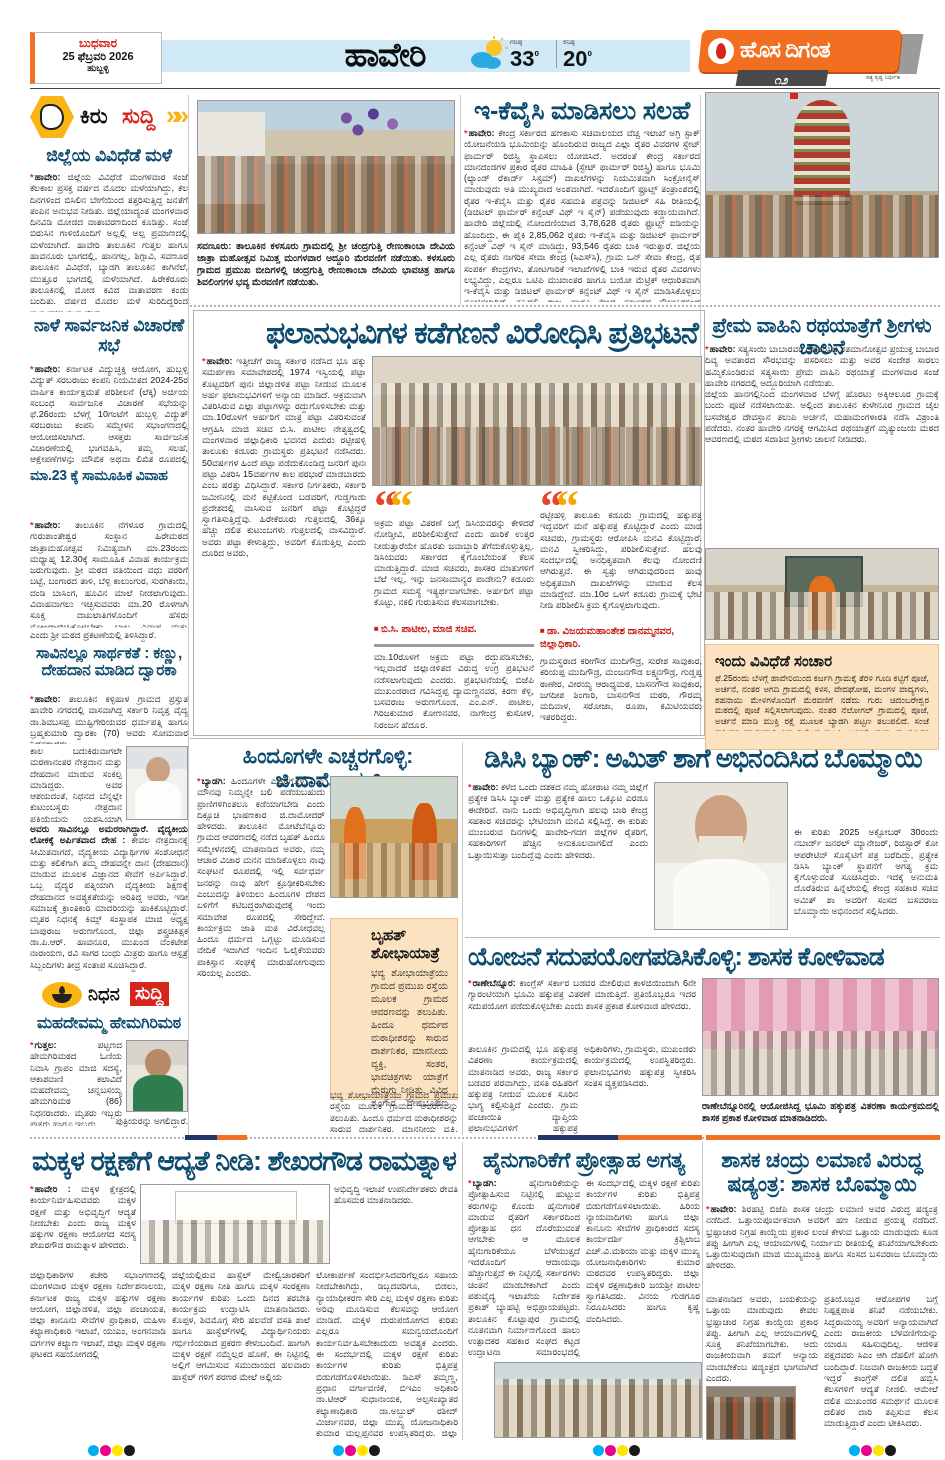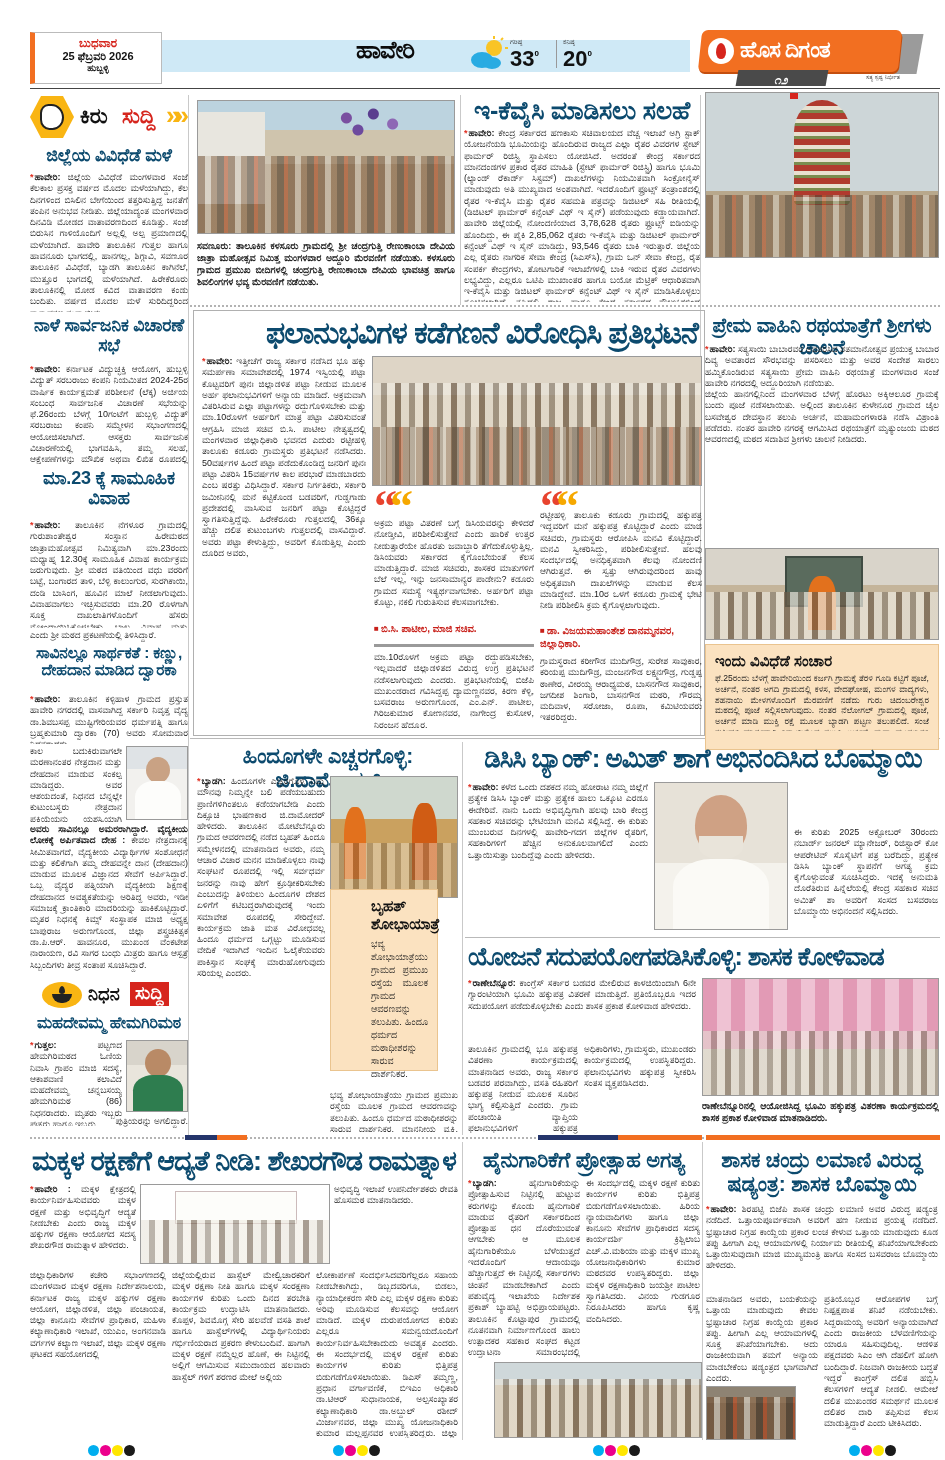--- a/index.html
+++ b/index.html
@@ -30,21 +30,21 @@
 <div class="page">
 
   <div class="abs" style="left:30px;top:40px;width:660px;height:32px;background:#cfe9f6;"></div>
 
   <div class="abs" style="left:30px;top:32px;width:132px;height:52px;background:#fff;border:1px solid #bbb;border-left:5px solid #f26f21;text-align:center;padding-top:3px;box-sizing:border-box;">
     <div style="color:#d6251d;font-weight:bold;font-size:12px;">ಬುಧವಾರ</div>
     <div style="color:#111;font-size:11px;font-weight:bold;">25 ಫೆಬ್ರವರಿ 2026</div>
     <div style="color:#111;font-size:9px;font-weight:bold;">ಹುಬ್ಬಳ್ಳಿ</div>
   </div>
 
-  <div class="abs" style="left:300px;top:36px;width:170px;text-align:center;font-size:24px;font-weight:bold;color:#0b0b0b;letter-spacing:-1px;">ಹಾವೇರಿ</div>
+  <div class="abs" style="left:300px;top:36px;width:170px;text-align:center;font-size:33px;font-weight:bold;color:#0b0b0b;letter-spacing:-1px;">ಹಾವೇರಿ</div>
 
   <div class="abs" style="left:468px;top:36px;width:40px;height:36px;">
     <svg width="40" height="36" viewBox="0 0 40 36">
       <circle cx="26" cy="12" r="8" fill="#f9c425"></circle>
       <g stroke="#f9c425" stroke-width="2">
           <line x1="26" y1="0" x2="26" y2="3"></line>
           <line x1="37" y1="12" x2="40" y2="12"></line>
           <line x1="33" y1="4" x2="35" y2="2"></line>
         </g>
       <ellipse cx="14" cy="24" rx="11" ry="8" fill="#29abe2"></ellipse>
@@ -99,21 +99,21 @@
     <span style="position:absolute;left:92px;top:8px;font-size:21px;font-weight:bold;color:#d6251d;">ಸುದ್ದಿ</span>
     <span style="position:absolute;left:136px;top:4px;color:#f9b513;font-size:26px;font-weight:bold;letter-spacing:-6px;">»»</span>
   </div>
 
   <div class="abs hl" style="left:30px;top:146px;width:158px;font-size:17.5px;text-align:center;">ಜಿಲ್ಲೆಯ ವಿವಿಧೆಡೆ ಮಳೆ</div>
   <div class="abs b" style="left:30px;top:172px;width:158px;height:140px;"><span class="dl">ಹಾವೇರಿ:</span><span> ಜಿಲ್ಲೆಯ ವಿವಿಧೆಡೆ ಮಂಗಳವಾರ ಸಂಜೆ ಕೆಲಕಾಲ ಪ್ರಸಕ್ತ ವರ್ಷದ ಮೊದಲ ಮಳೆಯಾಗಿದ್ದು, ಕೆಲ ದಿನಗಳಿಂದ ಬಿಸಿಲಿನ ಬೇಗೆಯಿಂದ ತತ್ತರಿಸುತ್ತಿದ್ದ ಜನತೆಗೆ ತಂಪಿನ ಅನುಭವ ನೀಡಿತು. ಜಿಲ್ಲೆಯಾದ್ಯಂತ ಮಂಗಳವಾರ ದಿನವಿಡಿ ಮೋಡದ ವಾತಾವರಣದಿಂದ ಕೂಡಿತ್ತು. ಸಂಜೆ ಬಿರುಸಿನ ಗಾಳಿಯೊಂದಿಗೆ ಅಲ್ಲಲ್ಲಿ ಅಲ್ಪ ಪ್ರಮಾಣದಲ್ಲಿ ಮಳೆಯಾಗಿದೆ. ಹಾವೇರಿ ತಾಲೂಕಿನ ಗುತ್ತಲ ಹಾಗೂ ಹಾವನೂರು ಭಾಗದಲ್ಲಿ, ಹಾನಗಲ್ಲ, ಶಿಗ್ಗಾವಿ, ಸವಣೂರ ತಾಲೂಕಿನ ವಿವಿಧೆಡೆ, ಬ್ಯಾಡಗಿ ತಾಲೂಕಿನ ಕಾಗಿನೆಲೆ, ಮುತ್ತೂರ ಭಾಗದಲ್ಲಿ ಮಳೆಯಾಗಿದೆ. ಹಿರೇಕೆರೂರು ತಾಲೂಕಿನಲ್ಲಿ ಮೋಡ ಕವಿದ ವಾತಾವರಣ ಕಂಡು ಬಂದಿತು. ವರ್ಷದ ಮೊದಲ ಮಳೆ ಸುರಿದಿದ್ದರಿಂದ ವಾತಾವರಣ ತಂಪಾಯಿತು.</span></div>
 
   <div class="abs hl" style="left:30px;top:316px;width:158px;font-size:17.5px;text-align:center;">ನಾಳೆ ಸಾರ್ವಜನಿಕ ವಿಚಾರಣೆ ಸಭೆ</div>
   <div class="abs b" style="left:30px;top:364px;width:158px;height:100px;"><span class="dl">ಹಾವೇರಿ:</span><span> ಕರ್ನಾಟಕ ವಿದ್ಯುಚ್ಛಕ್ತಿ ಆಯೋಗ, ಹುಬ್ಬಳ್ಳಿ ವಿದ್ಯುತ್ ಸರಬರಾಜು ಕಂಪನಿ ನಿಯಮಿತದ 2024-25ರ ವಾರ್ಷಿಕ ಕಾರ್ಯಕ್ಷಮತೆ ಪರಿಶೀಲನೆ (ಲೆಕ್ಕ) ಅರ್ಜಿಯ ಸಂಬಂಧ ಸಾರ್ವಜನಿಕ ವಿಚಾರಣೆ ಸಭೆಯನ್ನು ಫೆ.26ರಂದು ಬೆಳಗ್ಗೆ 10ಗಂಟೆಗೆ ಹುಬ್ಬಳ್ಳಿ ವಿದ್ಯುತ್ ಸರಬರಾಜು ಕಂಪನಿ ಸಮ್ಮೇಳನ ಸಭಾಂಗಣದಲ್ಲಿ ಆಯೋಜಿಸಲಾಗಿದೆ. ಆಸಕ್ತರು ಸಾರ್ವಜನಿಕ ವಿಚಾರಣೆಯಲ್ಲಿ ಭಾಗವಹಿಸಿ, ತಮ್ಮ ಸಲಹೆ, ಆಕ್ಷೇಪಣೆಗಳನ್ನು ಮೌಖಿಕ ಅಥವಾ ಲಿಖಿತ ರೂಪದಲ್ಲಿ ಸಲ್ಲಿಸಬಹುದು ಎಂದು ಹೆಸ್ಕಾಂ ಕಾರ್ಯ ಮತ್ತು ಪಾಲನಾ ವೃತ್ತದ ಅಧೀಕ್ಷಕ ಇಂಜಿನಿಯರ ಪ್ರಕಟಣೆಯಲ್ಲಿ ತಿಳಿಸಿದ್ದಾರೆ.</span></div>
 
-  <div class="abs hl" style="left:30px;top:468px;width:158px;font-size:18px;text-align:center;">ಮಾ.23 ಕ್ಕೆ ಸಾಮೂಹಿಕ ವಿವಾಹ</div>
+  <div class="abs hl" style="left:30px;top:468px;width:158px;font-size:14px;text-align:left;">ಮಾ.23 ಕ್ಕೆ ಸಾಮೂಹಿಕ ವಿವಾಹ</div>
   <div class="abs b" style="left:30px;top:520px;width:158px;height:108px;"><span class="dl">ಹಾವೇರಿ:</span><span> ತಾಲೂಕಿನ ನೆಗಳೂರ ಗ್ರಾಮದಲ್ಲಿ ಗುರುಶಾಂತೇಶ್ವರ ಸಂಸ್ಥಾನ ಹಿರೇಮಠದ ಜಾತ್ರಾಮಹೋತ್ಸವ ನಿಮಿತ್ಯವಾಗಿ ಮಾ.23ರಂದು ಮಧ್ಯಾಹ್ನ 12.30ಕ್ಕೆ ಸಾಮೂಹಿಕ ವಿವಾಹ ಕಾರ್ಯಕ್ರಮ ಜರುಗುವುದು. ಶ್ರೀ ಮಠದ ವತಿಯಿಂದ ವಧು ವರರಿಗೆ ಬಟ್ಟೆ, ಬಂಗಾರದ ತಾಳಿ, ಬೆಳ್ಳಿ ಕಾಲುಂಗುರ, ಸುರಗಿಕಾಯಿ, ದಂಡಿ ಬಾಸಿಂಗ, ಹೂವಿನ ಮಾಲೆ ನೀಡಲಾಗುವುದು. ವಿವಾಹವಾಗಲು ಇಚ್ಛಿಸುವವರು ಮಾ.20 ರೊಳಗಾಗಿ ಸೂಕ್ತ ದಾಖಲಾತಿಗಳೊಂದಿಗೆ ಹೆಸರು ನೋಂದಾಯಿಸಿಕೊಳ್ಳಬೇಕು. ಬಾಲ್ಯ ವಿವಾಹ ಮತ್ತು ಎರಡನೇ ಮದುವೆಗೆ ಅವಕಾಶವಿಲ್ಲ. ಹೆಚ್ಚಿನ ಮಾಹಿತಿಗಾಗಿ ಮೊ: 9741117174,</span></div>
   <div class="abs b" style="left:30px;top:630px;width:158px;height:12px;">ಎಂದು ಶ್ರೀ ಮಠದ ಪ್ರಕಟಣೆಯಲ್ಲಿ ತಿಳಿಸಿದ್ದಾರೆ.</div>
 
   <div class="abs hl" style="left:30px;top:644px;width:158px;font-size:15.5px;text-align:center;">ಸಾವಿನಲ್ಲೂ ಸಾರ್ಥಕತೆ : ಕಣ್ಣು, ದೇಹದಾನ ಮಾಡಿದ ದ್ವಾರಕಾ</div>
   <div class="abs b" style="left:30px;top:694px;width:158px;height:50px;"><span class="dl">ಹಾವೇರಿ:</span><span> ತಾಲೂಕಿನ ಕಳ್ಳಿಹಾಳ ಗ್ರಾಮದ ಪ್ರಸ್ತುತ ಹಾವೇರಿ ನಗರದಲ್ಲಿ ವಾಸವಾಗಿದ್ದ ಸರ್ಕಾರಿ ನಿವೃತ್ತ ವೈದ್ಯ ಡಾ.ಶಿವಬಸಪ್ಪ ಮುಷ್ಟಿಗೇರಿಯವರ ಧರ್ಮಪತ್ನಿ ಹಾಗೂ ಬ್ರಹ್ಮಕುಮಾರಿ ದ್ವಾರಕಾ (70) ಅವರು ಸೋಮವಾರ ನಿಧನರಾದರು.</span></div>
   <div class="abs b" style="left:30px;top:746px;width:92px;height:76px;">ಕಾಲ ಬದುಕಿರುವಾಗಲೇ ಮರಣಾನಂತರ ನೇತ್ರದಾನ ಮತ್ತು ದೇಹದಾನ ಮಾಡುವ ಸಂಕಲ್ಪ ಮಾಡಿದ್ದರು. ಅವರ ಆಶಯದಂತೆ, ನಿಧನದ ಬೆನ್ನಲ್ಲೇ ಕುಟುಂಬಸ್ಥರು ನೇತ್ರದಾನ ಪ್ರಕ್ರಿಯೆಯನ್ನು ಯಶಸ್ವಿಯಾಗಿ ಪೂರೈಸಿದ್ದಾರೆ. ಈ ಮೂಲಕ ಇಬ್ಬರು ಅಂಧ ವ್ಯಕ್ತಿಗಳ ಬಾಳಿಗೆ ಬೆಳಕು ನೀಡುವ ಮೂಲಕ</div>
   <div class="photo" style="left:126px;top:746px;width:62px;height:74px;background:linear-gradient(180deg,#dfe3e6 0 30%,#f2f1ee 30% 100%);">
     <div style="position:absolute;left:19px;top:10px;width:24px;height:26px;border-radius:50%;background:#c9a284;"></div>
     <div style="position:absolute;left:8px;top:34px;width:46px;height:40px;border-radius:40% 40% 0 0;background:#fdfdfb;"></div>
   </div>
@@ -189,21 +189,21 @@
     <div class="b2" style="height:58px;">ಫೆ.25ರಂದು ಬೆಳಗ್ಗೆ ಹಾವೇರಿಯಿಂದ ಕರ್ಜಗಿ ಗ್ರಾಮಕ್ಕೆ ತೆರಳಿ ಗೂಡಿ ಕಟ್ಟಿಗೆ ಪೂಜೆ, ಅರ್ಚನೆ, ನಂತರ ಅಗದಿ ಗ್ರಾಮದಲ್ಲಿ ಕಳಸ, ವೇದಘೋಷ, ಮಂಗಳ ವಾದ್ಯಗಳು, ಶಹನಾಯಿ ಮೇಳಗಳೊಂದಿಗೆ ಮೆರವಣಿಗೆ ನಡೆದು ಗುರು ಚಿದಂಬರೇಶ್ವರ ಮಠದಲ್ಲಿ ಪೂಜೆ ಸಲ್ಲಿಸಲಾಗುವುದು. ನಂತರ ನೆಲೋಗಲ್ ಗ್ರಾಮದಲ್ಲಿ ಪೂಜೆ, ಅರ್ಚನೆ ಮಾಡಿ ಮುಕ್ತಿ ರಕ್ಷೆ ಮೂಲಕ ಬ್ಯಾಡಗಿ ಪಟ್ಟಣ ತಲುಪಲಿದೆ. ಸಂಜೆ ರಟ್ಟೀಹಳ್ಳಿ ಮಾರ್ಗವಾಗಿ ತಿಪ್ಪಾಯಿಕೊಪ್ಪ ತಲುಪಿ ಅರ್ಚನೆ, ಮಹಾ ಮಂಗಳಾರತಿ ಸಲ್ಲಿಸಿ, ಶಿವಮೊಗ್ಗ ಜಿಲ್ಲೆಗೆ ತೆರಳಲಿದೆ.</div>
   </div>
 
   <div class="abs hl" style="left:197px;top:744px;width:262px;font-size:21px;text-align:center;">ಹಿಂದೂಗಳೇ ಎಚ್ಚರಗೊಳ್ಳಿ: ಜಿ.ದಾಮೋದರ್</div>
   <div class="abs b" style="left:197px;top:776px;width:128px;height:356px;"><span class="dl">ಬ್ಯಾಡಗಿ:</span><span> ಹಿಂದೂಗಳೇ ಎಚ್ಚರಗೊಳ್ಳಿ ನಿಮ್ಮ ಮೌನವು ನಿಮ್ಮನ್ನೇ ಬಲಿ ಪಡೆಯಬಹುದು ಪ್ರಾಣಿಗಳಿಗಿಂತಲೂ ಕಡೆಯಾಗಬೇಡಿ ಎಂದು ದಿಕ್ಸೂಚಿ ಭಾಷಣಕಾರ ಜಿ.ದಾಮೋದರ್ ಹೇಳಿದರು. ತಾಲೂಕಿನ ಮೋಟೆಬೆನ್ನೂರು ಗ್ರಾಮದ ಆವರಣದಲ್ಲಿ ನಡೆದ ಬೃಹತ್ ಹಿಂದೂ ಸಮ್ಮೇಳನದಲ್ಲಿ ಮಾತನಾಡಿದ ಅವರು, ನಮ್ಮ ಆಚಾರ ವಿಚಾರ ಮನನ ಮಾಡಿಕೊಳ್ಳಲು ನಾವು ಸಂಘಟನೆ ರೂಪದಲ್ಲಿ ಇಲ್ಲಿ ಸರ್ವಧರ್ವ ಜನರನ್ನು ನಾವು ಹೇಗೆ ಕ್ರೂಢೀಕರಿಸಬೇಕು ಎಂಬುದನ್ನು ತಿಳಿಯಲು ಹಿಂದೂಗಳ ದೇಶದ ಏಳಿಗೆಗೆ ಕಟಿಬದ್ಧರಾಗಿರುವುದಕ್ಕೆ ಇಂದು ಸಮಾವೇಶ ರೂಪದಲ್ಲಿ ಸೇರಿದ್ದೇವೆ. ಕಾರ್ಯಕ್ರಮ ಜಾತಿ ಮತ ವಿರೋಧವಲ್ಲ ಹಿಂದೂ ಧರ್ಮದ ಒಗ್ಗಟ್ಟು ಮೂಡಿಸುವ ವೇದಿಕೆ ಇದಾಗಿದೆ ಇಂದಿನ ಓಲೈಕೆಯವರು ಪಾಕಿಸ್ತಾನ ಸಂಘಕ್ಕೆ ಮಾರುಹೋಗುವುದು ಸರಿಯಲ್ಲ ಎಂದರು.</span></div>
   <div class="photo" style="left:330px;top:776px;width:128px;height:122px;background:linear-gradient(180deg,#cfd8ce 0 35%,#caa15f 35% 100%);">
     <div style="position:absolute;left:10%;top:25%;width:18%;height:60%;background:#e2711d;border-radius:40% 40% 0 0;"></div>
     <div style="position:absolute;left:64%;top:22%;width:20%;height:64%;background:#d05c14;border-radius:40% 40% 0 0;"></div>
     <div class="crowd2" style="top:55%;opacity:.4;"></div>
   </div>
-  <div class="abs peachbox" style="left:330px;top:889px;width:108px;height:182px;padding-left:40px;">
+  <div class="abs peachbox" style="left:330px;top:918px;width:128px;height:182px;padding-left:40px;">
     <div style="font-weight:bold;font-size:15px;color:#111;margin-bottom:4px;">ಬೃಹತ್ ಶೋಭಾಯಾತ್ರೆ</div>
     <div class="b" style="height:140px;font-size:9.5px;line-height:13px;">ಭವ್ಯ ಶೋಭಾಯಾತ್ರೆಯು ಗ್ರಾಮದ ಪ್ರಮುಖ ರಸ್ತೆಯ ಮೂಲಕ ಗ್ರಾಮದ ಆವರಣವನ್ನು ತಲುಪಿತು. ಹಿಂದೂ ಧರ್ಮದ ಮಠಾಧೀಶರನ್ನು ಸಾರುವ ದಾರ್ಶನಿಕರ, ಮಾನನೀಯ ವ್ಯಕ್ತಿ, ಸಂತರ, ಭಾವಚಿತ್ರಗಳು ಯಾತ್ರೆಗೆ ಮೆರುಗು ನೀಡಿತು. ವಿವಿಧ ಶೃಂಗಾರ ವೇಷಭೂಷಣ ತೊಟ್ಟ ವಿದ್ಯಾರ್ಥಿಗಳು ಕಂಗೊಳಿಸಿದರು.</div>
   </div>
   <div class="abs b" style="left:330px;top:1090px;width:128px;height:42px;">ಭವ್ಯ ಶೋಭಾಯಾತ್ರೆಯು ಗ್ರಾಮದ ಪ್ರಮುಖ ರಸ್ತೆಯ ಮೂಲಕ ಗ್ರಾಮದ ಆವರಣವನ್ನು ತಲುಪಿತು. ಹಿಂದೂ ಧರ್ಮದ ಮಠಾಧೀಶರನ್ನು ಸಾರುವ ದಾರ್ಶನಿಕರ, ಮಾನನೀಯ ವ್ಯಕ್ತಿ, ಸಂತರ, ಭಾವಚಿತ್ರಗಳು ಯಾತ್ರೆಗೆ ಮೆರುಗು ನೀಡಿತು. ವಿವಿಧ ಶೃಂಗಾರ ವೇಷಭೂಷಣ ತೊಟ್ಟ ವಿದ್ಯಾರ್ಥಿಗಳು ಕಂಗೊಳಿಸಿದರು.</div>
 
   <div class="abs hl" style="left:468px;top:744px;width:470px;font-size:26px;text-align:center;letter-spacing:-1px;">ಡಿಸಿಸಿ ಬ್ಯಾಂಕ್: ಅಮಿತ್ ಶಾಗೆ ಅಭಿನಂದಿಸಿದ ಬೊಮ್ಮಾಯಿ</div>
   <div class="abs b" style="left:468px;top:782px;width:180px;height:150px;"><span class="dl">ಹಾವೇರಿ:</span><span> ಕಳೆದ ಒಂದು ದಶಕದ ನಮ್ಮ ಹೋರಾಟ ನಮ್ಮ ಜಿಲ್ಲೆಗೆ ಪ್ರತ್ಯೇಕ ಡಿಸಿಸಿ ಬ್ಯಾಂಕ್ ಮತ್ತು ಪ್ರತ್ಯೇಕ ಹಾಲು ಒಕ್ಕೂಟ ಎರಡೂ ಈಡೇರಿವೆ. ನಾನು ಒಂದು ಅಭಿವೃದ್ಧಿಗಾಗಿ ಹಲವು ಬಾರಿ ಕೇಂದ್ರ ಸಹಕಾರ ಸಚಿವರನ್ನು ಭೇಟಿಯಾಗಿ ಮನವಿ ಸಲ್ಲಿಸಿದ್ದೆ. ಈ ಕುರಿತು ಮುಂಬರುವ ದಿನಗಳಲ್ಲಿ ಹಾವೇರಿ-ಗದಗ ಜಿಲ್ಲೆಗಳ ರೈತರಿಗೆ, ಸಹಕಾರಿಗಳಿಗೆ ಹೆಚ್ಚಿನ ಅನುಕೂಲವಾಗಲಿದೆ ಎಂದು ಒತ್ತಾಯಿಸುತ್ತಾ ಬಂದಿದ್ದೆವು ಎಂದು ಹೇಳಿದರು.</span></div>
   <div class="photo" style="left:654px;top:782px;width:134px;height:148px;background:linear-gradient(180deg,#e7e2d8 0 55%,#f4f2ec 55% 100%);">
     <div style="position:absolute;left:30%;top:8%;width:40%;height:42%;border-radius:50% 50% 46% 46%;background:#cfa184;"></div>
     <div style="position:absolute;left:33%;top:36%;width:34%;height:16%;border-radius:0 0 50% 50%;background:#e9e4da;"></div>

